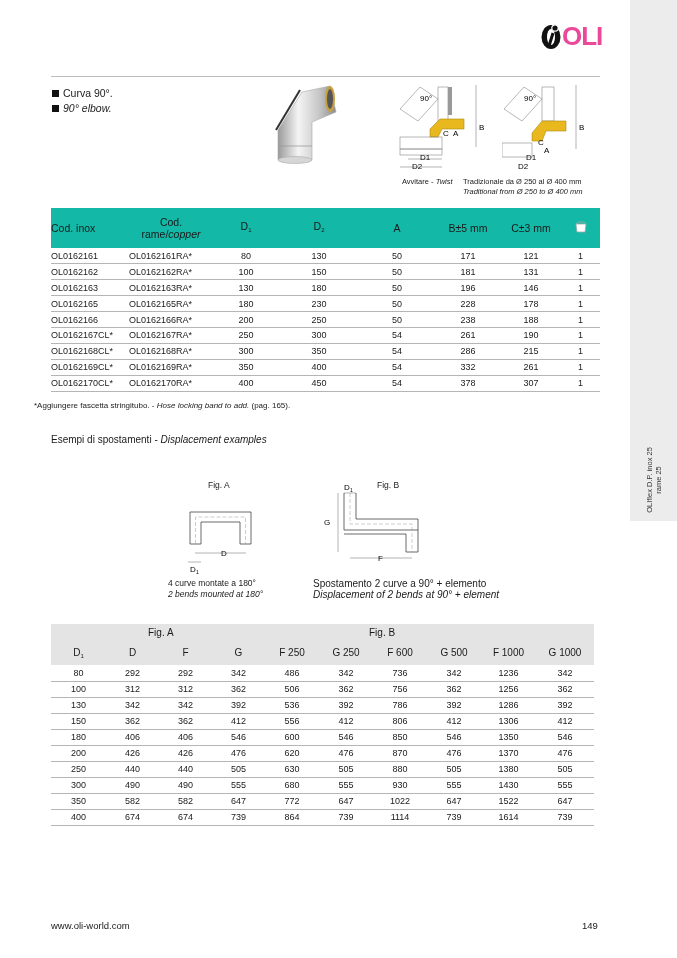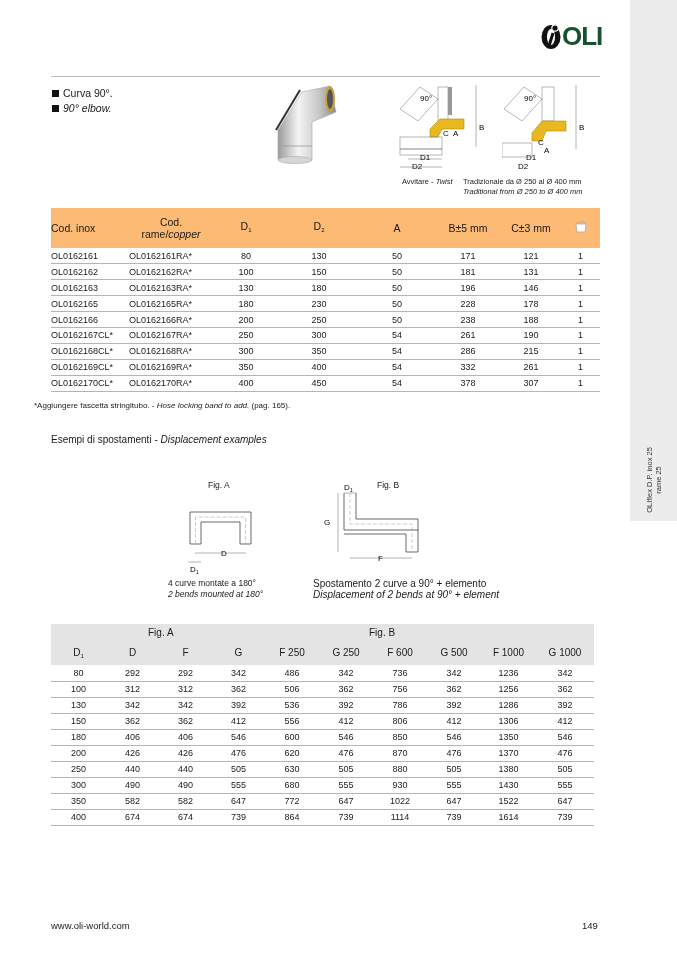--- a/index.html
+++ b/index.html
@@ -4,37 +4,37 @@
 <style>
   * { box-sizing: border-box; margin: 0; padding: 0; }
   html, body { width: 677px; height: 958px; background: #ffffff; overflow: hidden; }
   body { position: relative; font-family: "Liberation Sans", sans-serif; color: #1a1a1a; font-size: 9px; }
 
   .sidebar-band { position: absolute; left: 630px; top: 0; width: 47px; height: 521px; background: #ececec; }
   .side-label { position: absolute; left: 630px; top: 440px; width: 47px; height: 80px; }
   .side-label .rot { position: absolute; left: 24px; top: 40px; transform: translate(-50%,-50%) rotate(-90deg); white-space: nowrap; text-align: center; font-size: 7.5px; line-height: 9px; color: #333; }
 
   .logo { position: absolute; left: 540px; top: 22px; width: 66px; height: 28px; }
-  .logo-text { position: absolute; left: 22px; top: 0; font-weight: bold; font-size: 26px; letter-spacing: -1px; line-height: 28px; color: #14532d; font-family: "Liberation Sans", sans-serif; }
+  .logo-text { position: absolute; left: 22px; top: 0; font-weight: bold; font-size: 26px; letter-spacing: -1px; line-height: 28px; color: #ec4899; font-family: "Liberation Sans", sans-serif; }
   .top-rule { position: absolute; left: 51px; top: 76px; width: 549px; height: 1px; background: #bdbdbd; }
 
   .bullets { position: absolute; left: 52px; top: 86px; font-size: 10.5px; line-height: 15px; }
   .bullets .sq { display: inline-block; width: 7px; height: 7px; background: #111; margin-right: 4px; vertical-align: 0px; }
   .bullets .it { font-style: italic; text-align: center; }
 
   .product-photo { position: absolute; left: 272px; top: 82px; width: 66px; height: 82px; }
   .diagram-twist { position: absolute; left: 398px; top: 85px; width: 92px; height: 85px; }
   .diagram-trad { position: absolute; left: 502px; top: 85px; width: 92px; height: 85px; }
   .cap-twist { position: absolute; left: 402px; top: 177px; font-size: 7.5px; }
   .cap-trad { position: absolute; left: 463px; top: 177px; font-size: 7.5px; line-height: 10px; }
   .it { font-style: italic; }
 
   table { border-collapse: collapse; }
   .t1 { position: absolute; left: 51px; top: 208px; width: 549px; }
-  .t1 th { background: #fdba74; font-weight: normal; font-size: 10.5px; height: 26px; padding: 8px 2px; line-height: 12px; }
+  .t1 th { background: #14b8a6; font-weight: normal; font-size: 10.5px; height: 26px; padding: 8px 2px; line-height: 12px; }
   .t1 td { font-size: 9px; height: 15.9px; border-bottom: 1px solid #b5b5b5; text-align: center; }
   .t1 td.l, .t1 th.l { text-align: left; padding-left: 0; }
   sub { font-size: 6px; vertical-align: -2px; }
 
   .footnote { position: absolute; left: 34px; top: 401px; font-size: 8px; }
   .section-title { position: absolute; left: 51px; top: 434px; font-size: 10px; }
 
   .figA-label { position: absolute; left: 208px; top: 480px; font-size: 8.5px; }
   .figB-label { position: absolute; left: 377px; top: 480px; font-size: 8.5px; }
   .figA { position: absolute; left: 168px; top: 494px; width: 100px; height: 80px; }

